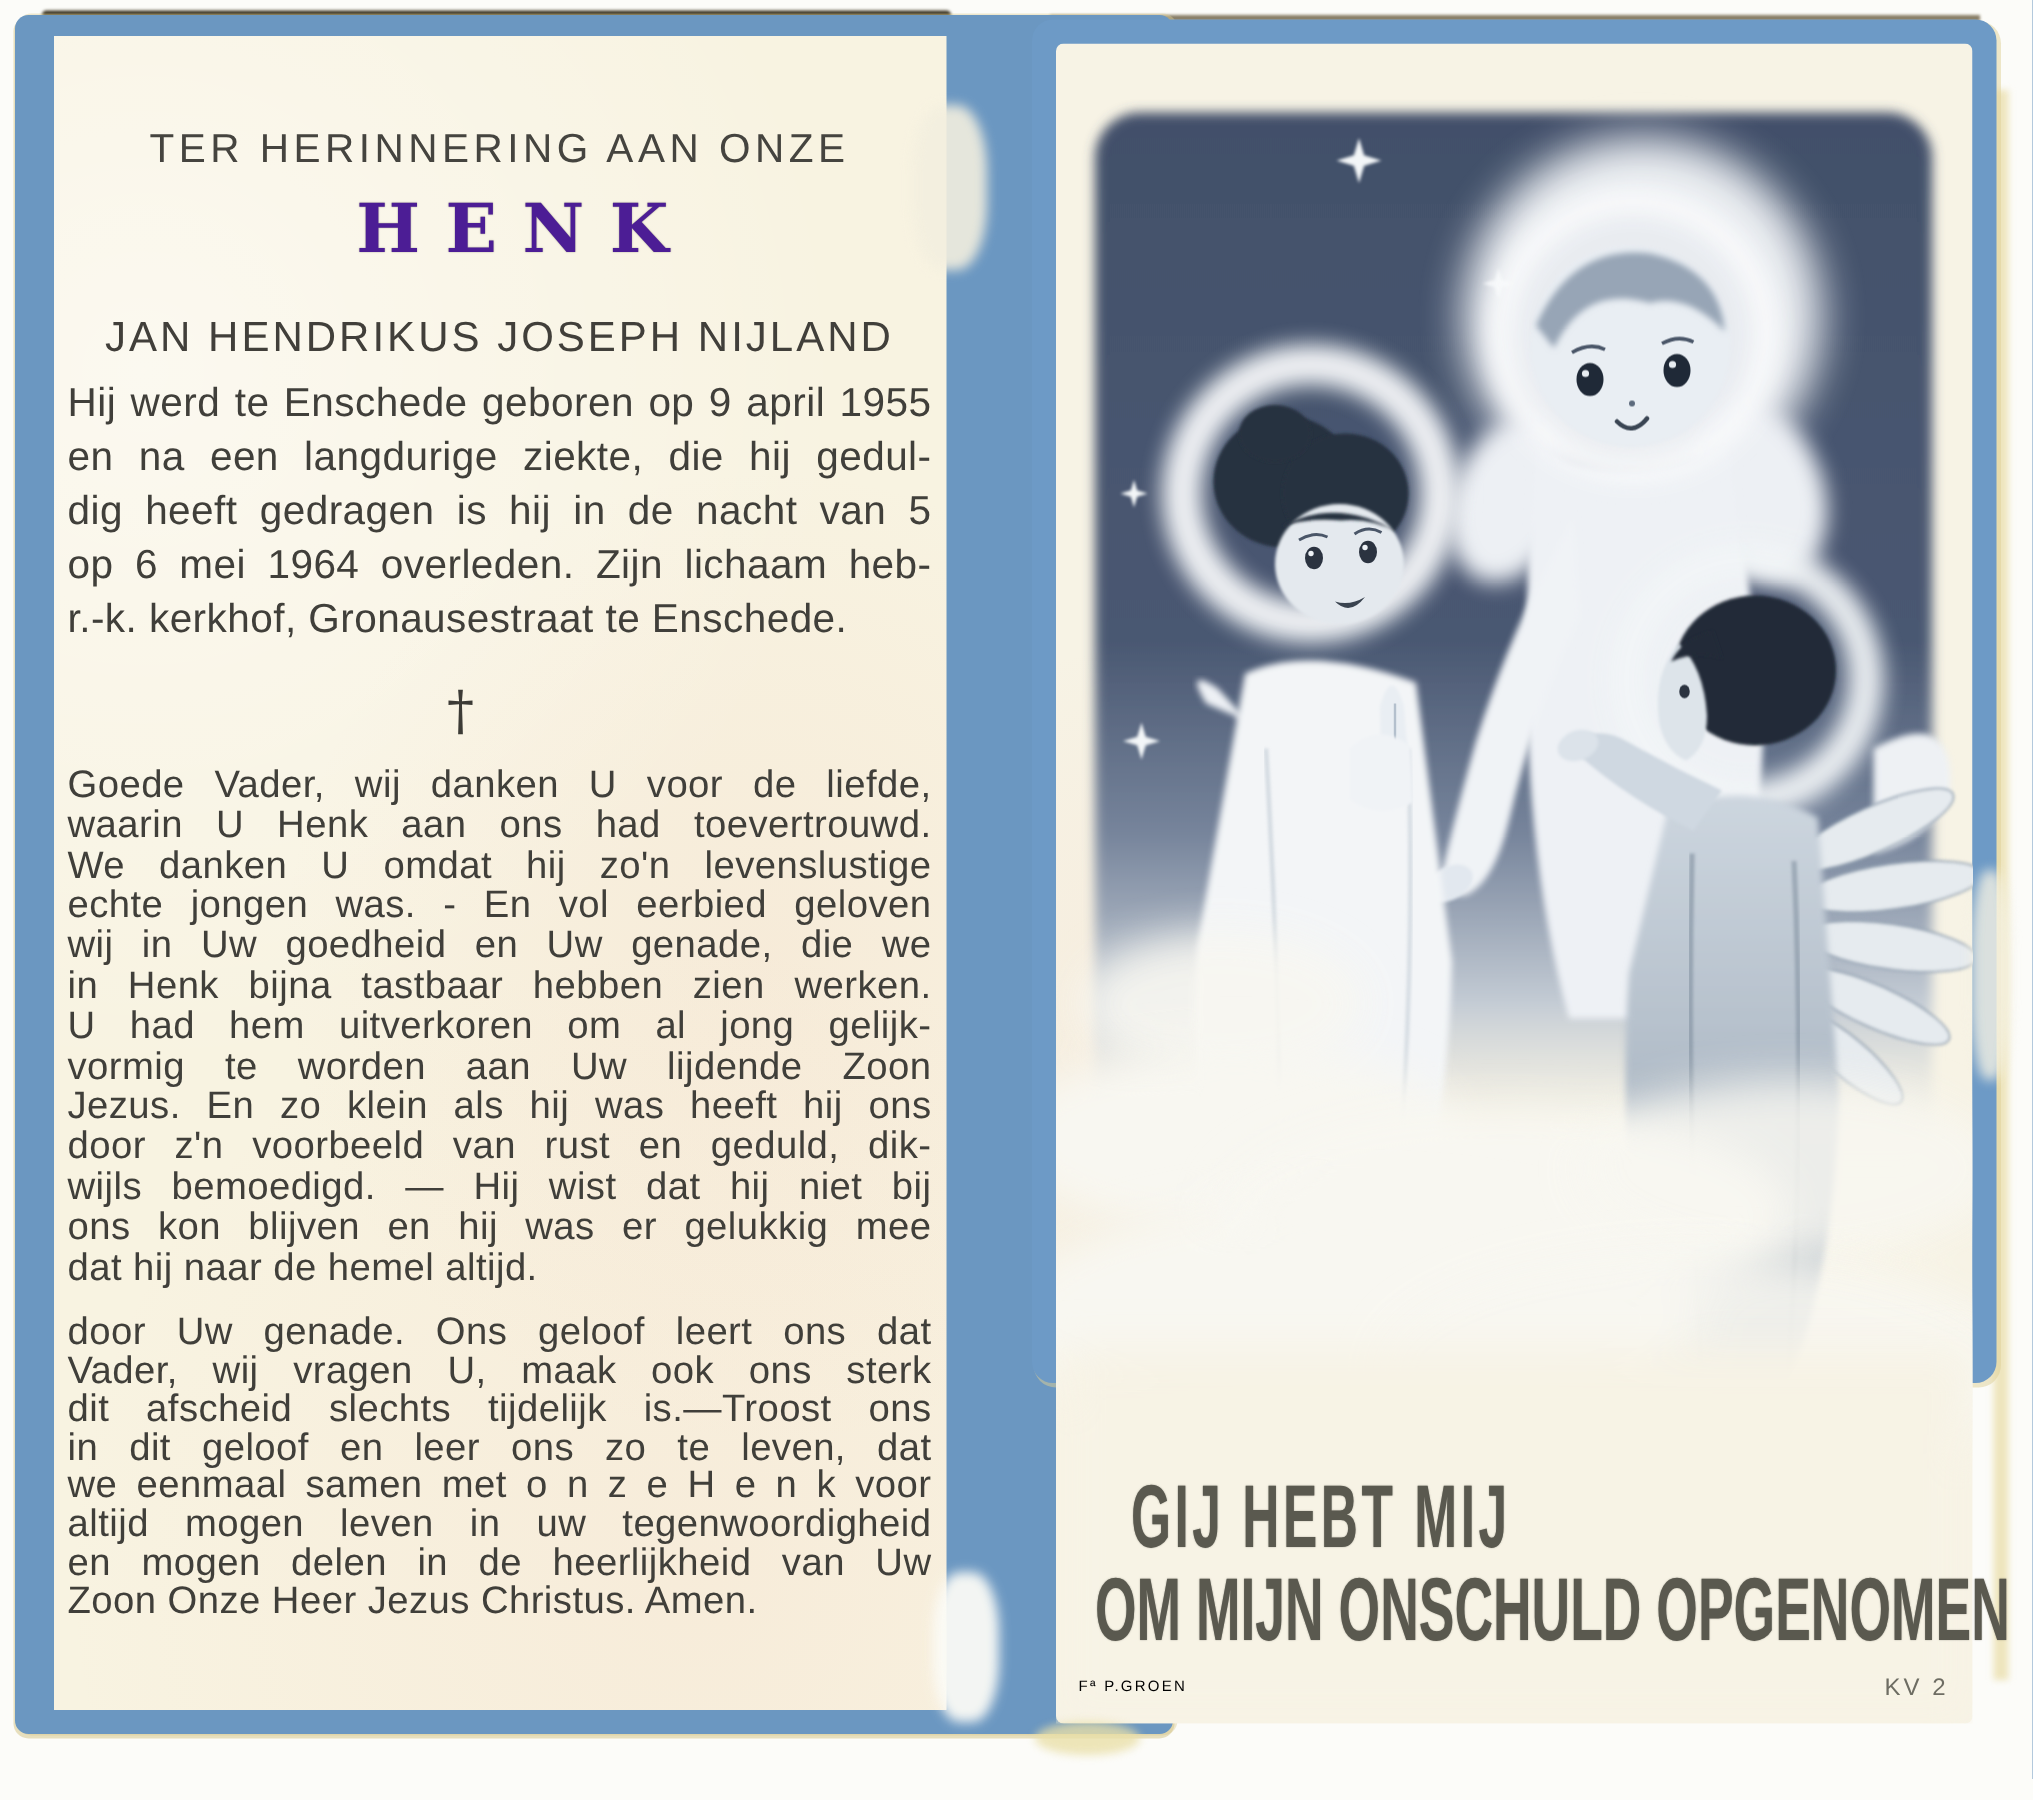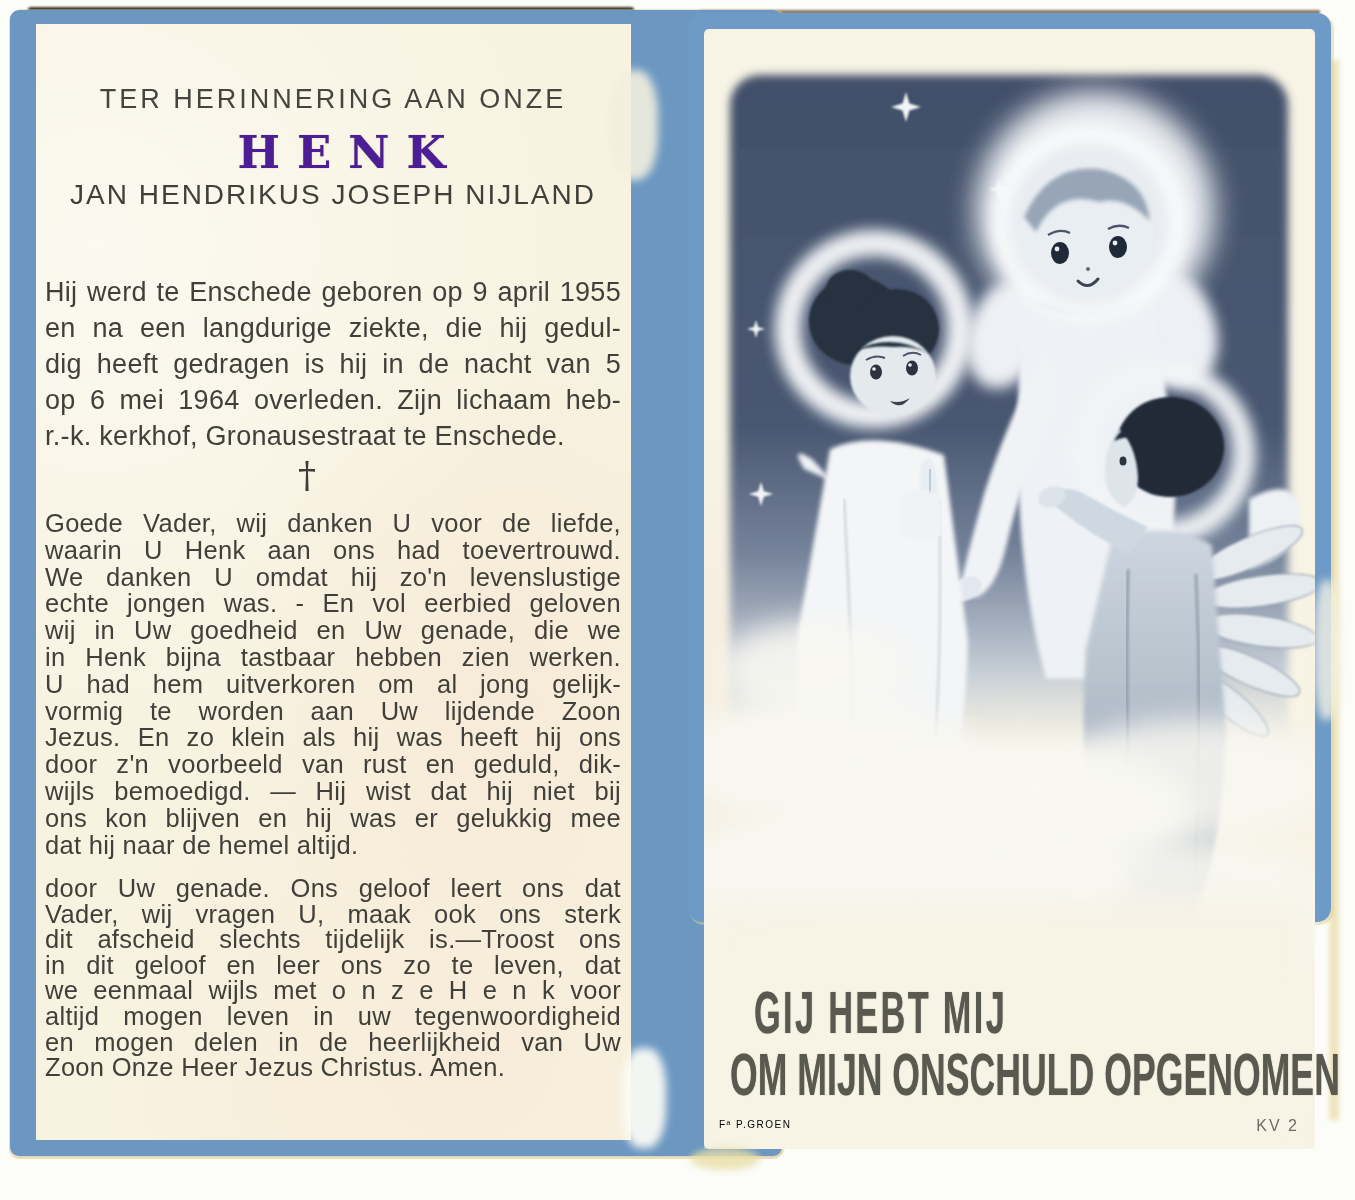--- a/index.html
+++ b/index.html
@@ -24,23 +24,23 @@
       radial-gradient(circle at 10% 20%, rgba(255,255,255,.5), rgba(0,0,0,0) 45%),
       #f8f3e1;
   }
   .lcol{left:35px;width:576px;color:#403f3a;}
   #memorialLine{top:74px;text-align:center;font-size:27px;letter-spacing:3px;color:#45443f;}
   #henkName{
     top:116px;text-align:center;font-family:"DejaVu Serif",serif;font-weight:bold;
     font-size:45px;letter-spacing:17px;padding-left:17px;color:#4c1d95;
     text-shadow:0 0 1px rgba(60,55,45,.55);
   }
-  #fullName{top:169px;text-align:center;font-size:28px;letter-spacing:2px;color:#413f3a;}
+  #fullName{top:199px;text-align:center;font-size:28px;letter-spacing:2px;color:#413f3a;}
   .para{font-size:27px;letter-spacing:.3px;}
-  #para1{top:240px;line-height:36px;margin-top:24px;}
+  #para1{top:240px;line-height:36px;}
   #para2{top:500px;line-height:26.8px;font-size:25.5px;}
   #para3{top:866px;line-height:25.6px;font-size:25.5px;}
   .tline{text-align:justify;text-align-last:justify;white-space:nowrap;}
   .para .tline:last-child{text-align-last:left;}
   #crossMark{top:444px;left:35px;width:576px;text-align:center;font-size:36px;color:#3c3b36;
     transform:translateX(-26px);font-family:"DejaVu Serif",serif;}
   
   #rightCard{
     left:688px;top:13px;width:643px;height:909px;
     background:#6d9ac6;border-radius:14px;
@@ -111,21 +111,21 @@
       <div class="tline">wijls bemoedigd. — Hij wist dat hij niet bij</div>
       <div class="tline">ons kon blijven en hij was er gelukkig mee</div>
       <div class="tline">dat hij naar de hemel altijd.</div>
     </div>
 
   <div class="abs lcol para" id="para3">
       <div class="tline">door Uw genade. Ons geloof leert ons dat</div>
       <div class="tline">Vader, wij vragen U, maak ook ons sterk</div>
       <div class="tline">dit afscheid slechts tijdelijk is.—Troost ons</div>
       <div class="tline">in dit geloof en leer ons zo te leven, dat</div>
-      <div class="tline">we eenmaal wijls met o n z e  H e n k voor</div>
+      <div class="tline">we eenmaal samen met o n z e  H e n k voor</div>
       <div class="tline">altijd mogen leven in uw tegenwoordigheid</div>
       <div class="tline">en mogen delen in de heerlijkheid van Uw</div>
       <div class="tline">Zoon Onze Heer Jezus Christus. Amen.</div>
     </div>
 </div>
 <div class="abs artifact" id="smudge1"></div>
 <div class="abs artifact" id="smudge2"></div>
 
 <div class="abs" id="rightCard">
   <div class="abs" id="rightPaper">

